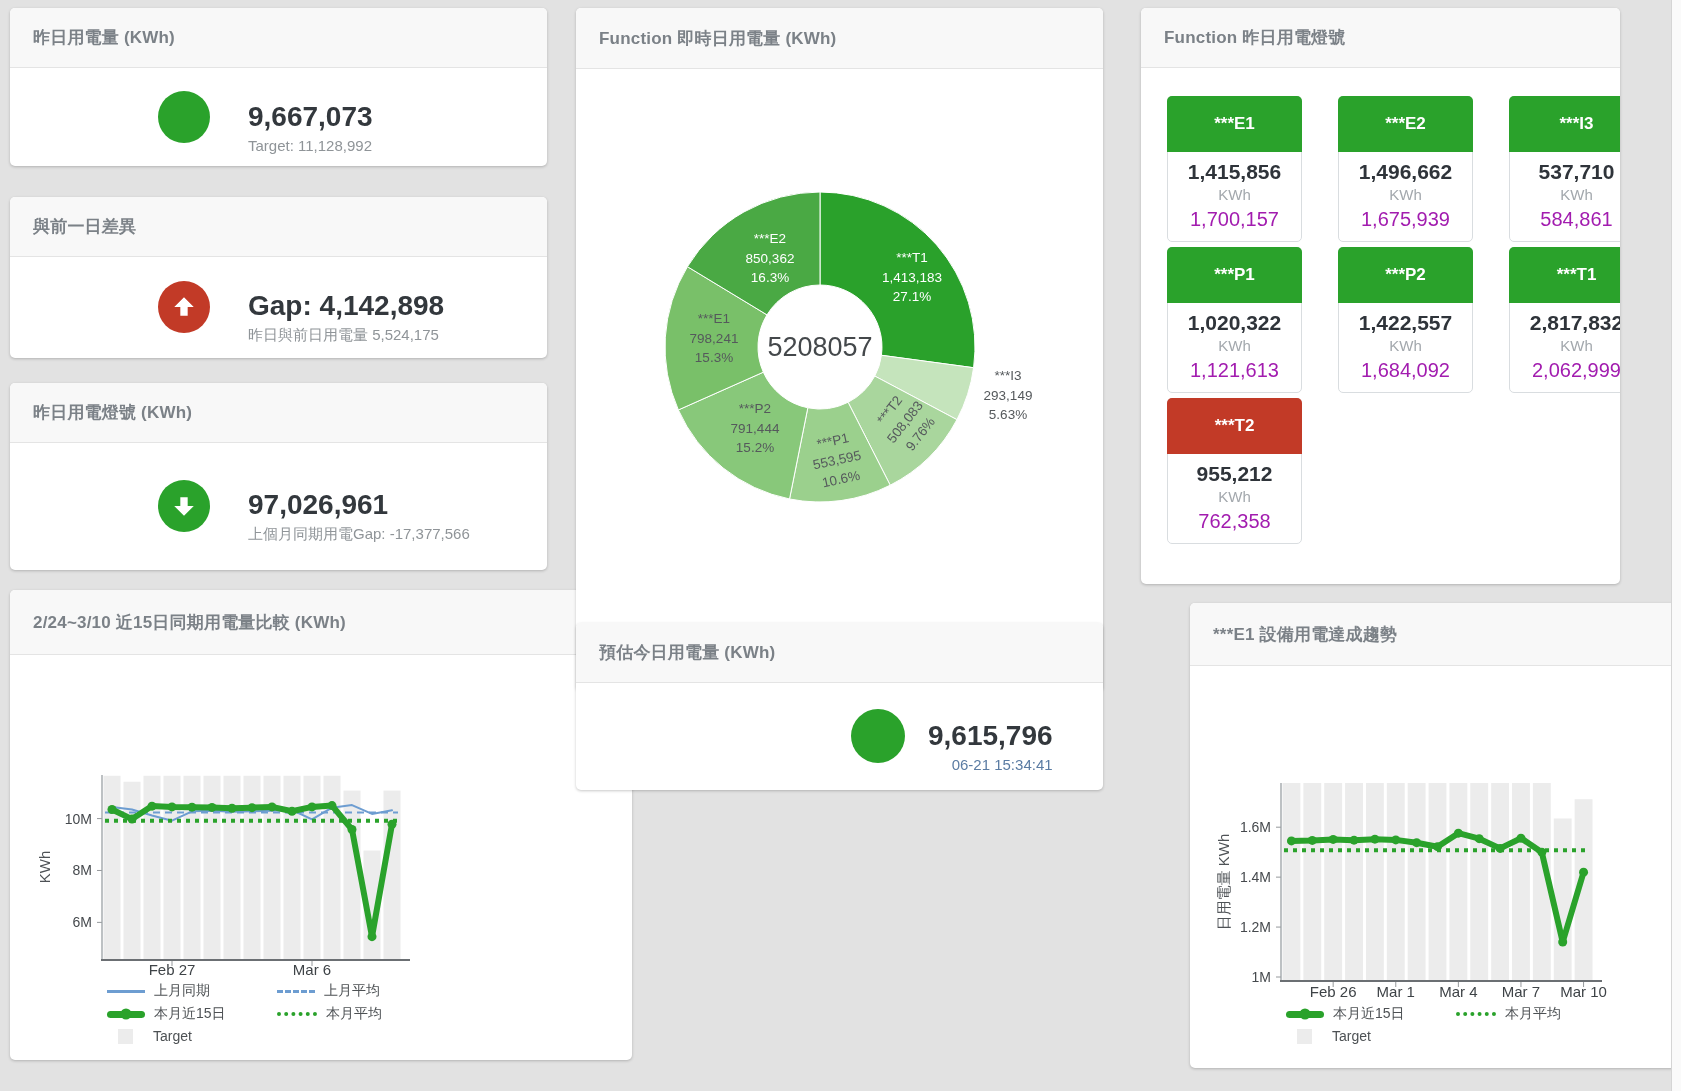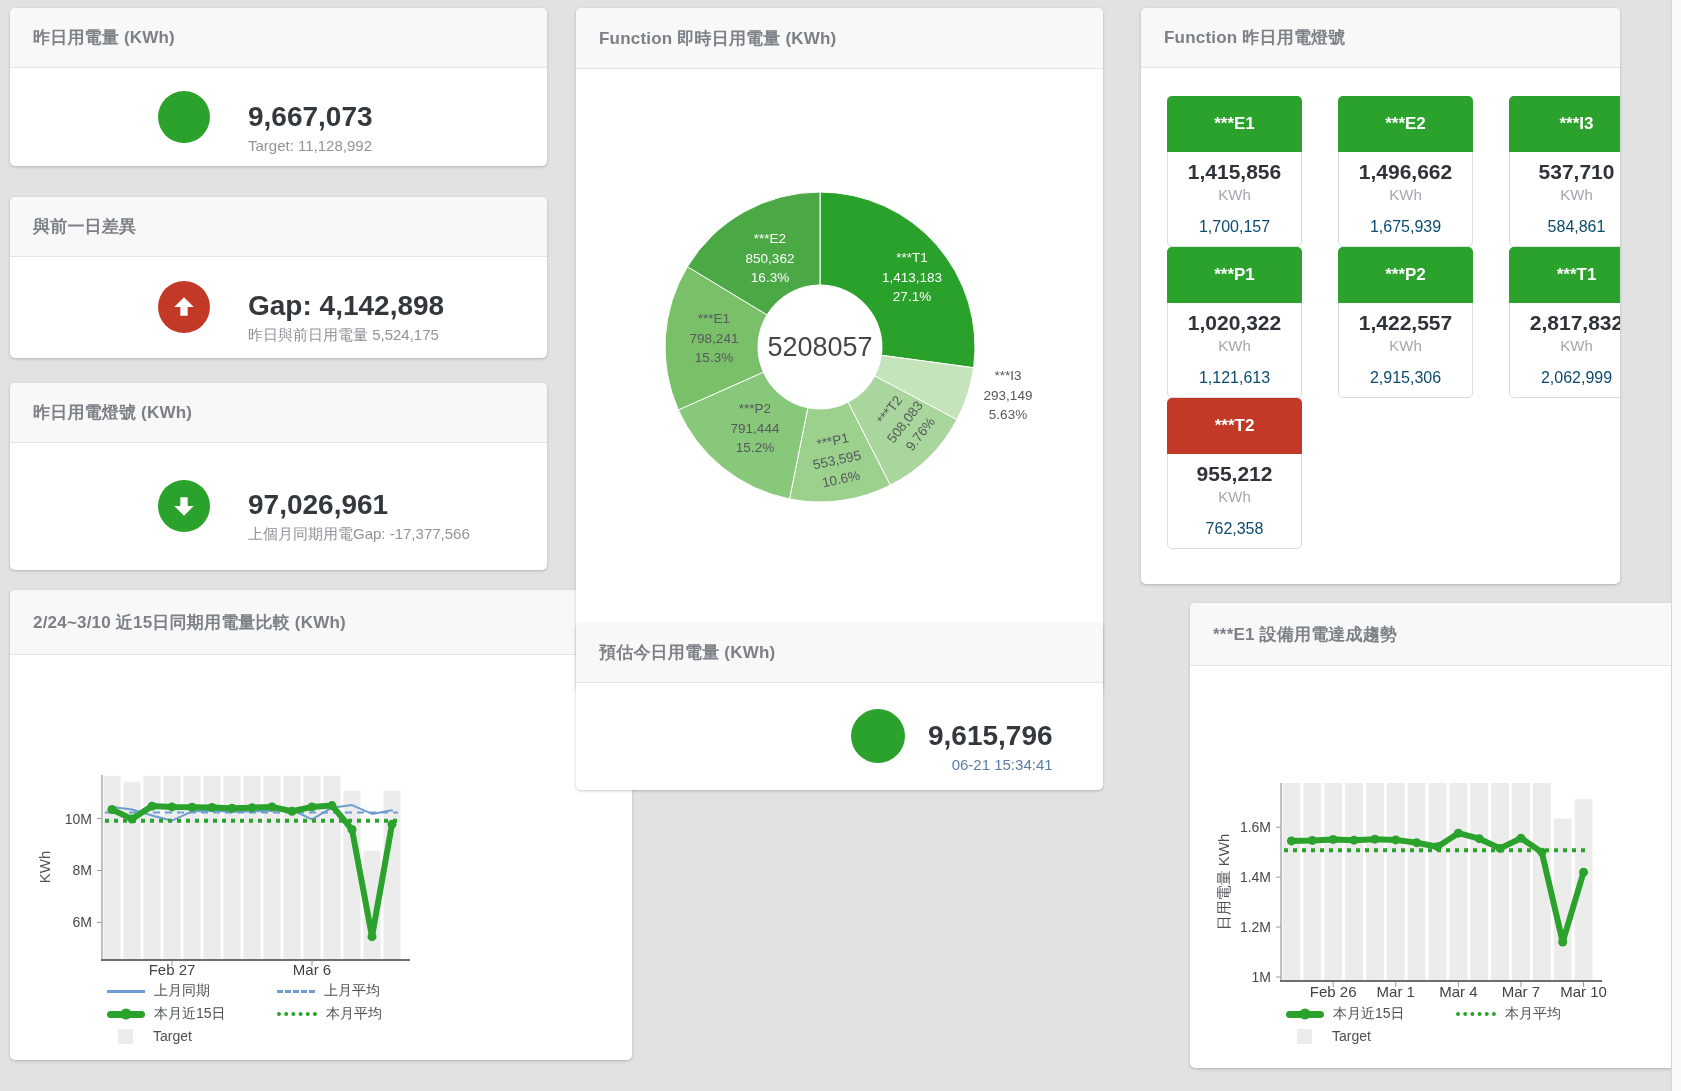--- a/index.html
+++ b/index.html
@@ -25,21 +25,21 @@
   .bd-a .stat{left:238px;}
   .bd-b .ind-circle{left:275px;width:54px;height:54px;}
   .bd-b .stat{left:352px;}
 
   
   .tile{position:absolute;width:135px;border:1px solid #d9dde0;border-radius:5px;background:#fff;text-align:center;box-sizing:border-box;}
   .tile-hd{height:56px;margin:-1px -1px 0 -1px;border-radius:5px 5px 0 0;color:#fff;font-size:17px;font-weight:bold;
     display:flex;align-items:center;justify-content:center;}
   .tile-v{font-size:21px;font-weight:bold;color:#2f343a;margin-top:8px;white-space:nowrap;}
   .tile-u{font-size:15px;color:#a3a8ad;margin-top:2px;}
-  .tile-t{font-size:16px;color:#0c4a6e;margin-top:15px;padding-bottom:10px;white-space:nowrap;}
+  .tile-t{font-size:20px;color:#a21caf;margin-top:5px;padding-bottom:10px;white-space:nowrap;}
 
   .chart-svg{position:absolute;left:0;}
 
   
   .legend-row{position:absolute;display:flex;gap:42px;}
   .li{display:flex;align-items:center;width:128px;font-size:14px;color:#4d5154;white-space:nowrap;}
   .sw{flex:0 0 auto;margin-right:9px;}
   .sw-bl{width:38px;height:0;border-top:3px solid;}
   .sw-bd{width:38px;height:0;border-top:3px dashed;}
   .sw-gl{width:38px;height:7px;border-radius:4px;position:relative;}
@@ -271,21 +271,21 @@
       <div class="tile" style="left: 26px; top: 179px;">
         <div class="tile-hd" style="background: rgb(42, 162, 43);">***P1</div>
         <div class="tile-v">1,020,322</div>
         <div class="tile-u">KWh</div>
         <div class="tile-t">1,121,613</div>
       </div>
       <div class="tile" style="left: 197px; top: 179px;">
         <div class="tile-hd" style="background: rgb(42, 162, 43);">***P2</div>
         <div class="tile-v">1,422,557</div>
         <div class="tile-u">KWh</div>
-        <div class="tile-t">2,915,306</div>
+        <div class="tile-t">1,684,092</div>
       </div>
       <div class="tile" style="left: 368px; top: 179px;">
         <div class="tile-hd" style="background: rgb(42, 162, 43);">***T1</div>
         <div class="tile-v">2,817,832</div>
         <div class="tile-u">KWh</div>
         <div class="tile-t">2,062,999</div>
       </div>
       <div class="tile" style="left: 26px; top: 330px;">
         <div class="tile-hd" style="background: rgb(194, 58, 39);">***T2</div>
         <div class="tile-v">955,212</div>

